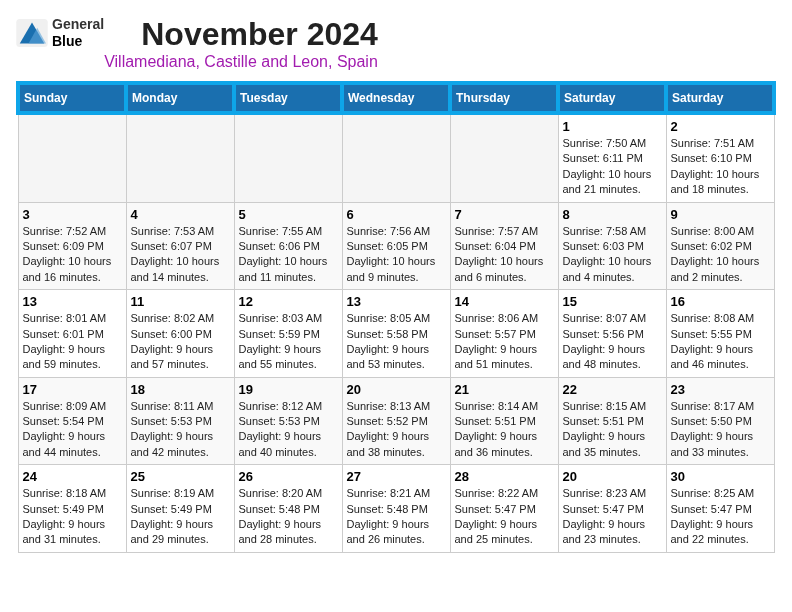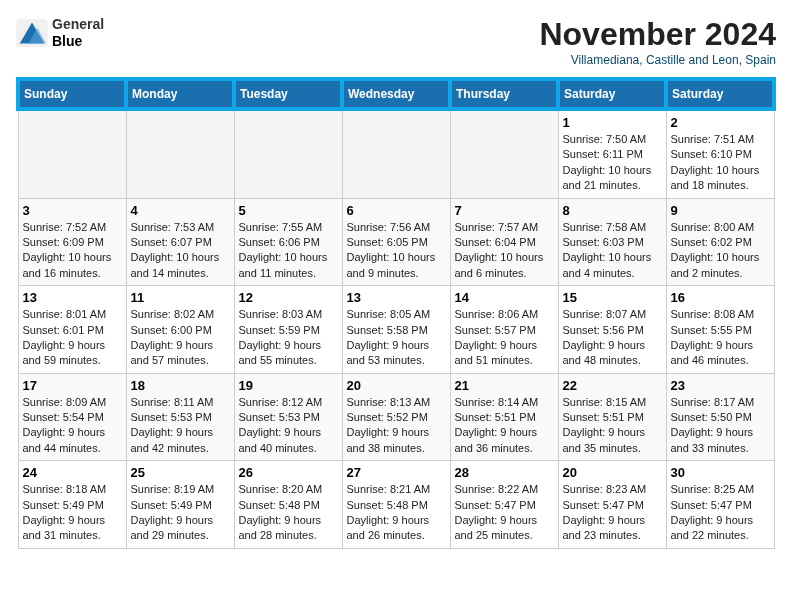--- a/index.html
+++ b/index.html
@@ -5,21 +5,20 @@
     * { box-sizing: border-box; margin: 0; padding: 0; }
     body {
       font-family: Arial, sans-serif;
       background: #fff;
       width: 792px;
       min-height: 612px;
       padding: 16px;
     }
     .header-area {
       display: flex;
-      justify-content: space-between;
       align-items: flex-start;
       margin-bottom: 10px;
     }
     .logo {
       display: flex;
       align-items: center;
       gap: 4px;
     }
     .logo-text {
       font-size: 14px;
@@ -34,22 +33,22 @@
     }
     .title-area {
       text-align: right;
     }
     .month-title {
       font-size: 32px;
       font-weight: bold;
       color: #222;
     }
     .location-title {
-      font-size: 12px;
-      color: #0c4a6e;
+      font-size: 16px;
+      color: #a21caf;
     }
     .calendar-table {
       width: 100%;
       border-collapse: collapse;
       font-size: 11px;
     }
     .calendar-table th {
       background: #1a6faf;
       color: #fff;
       padding: 6px 4px;

